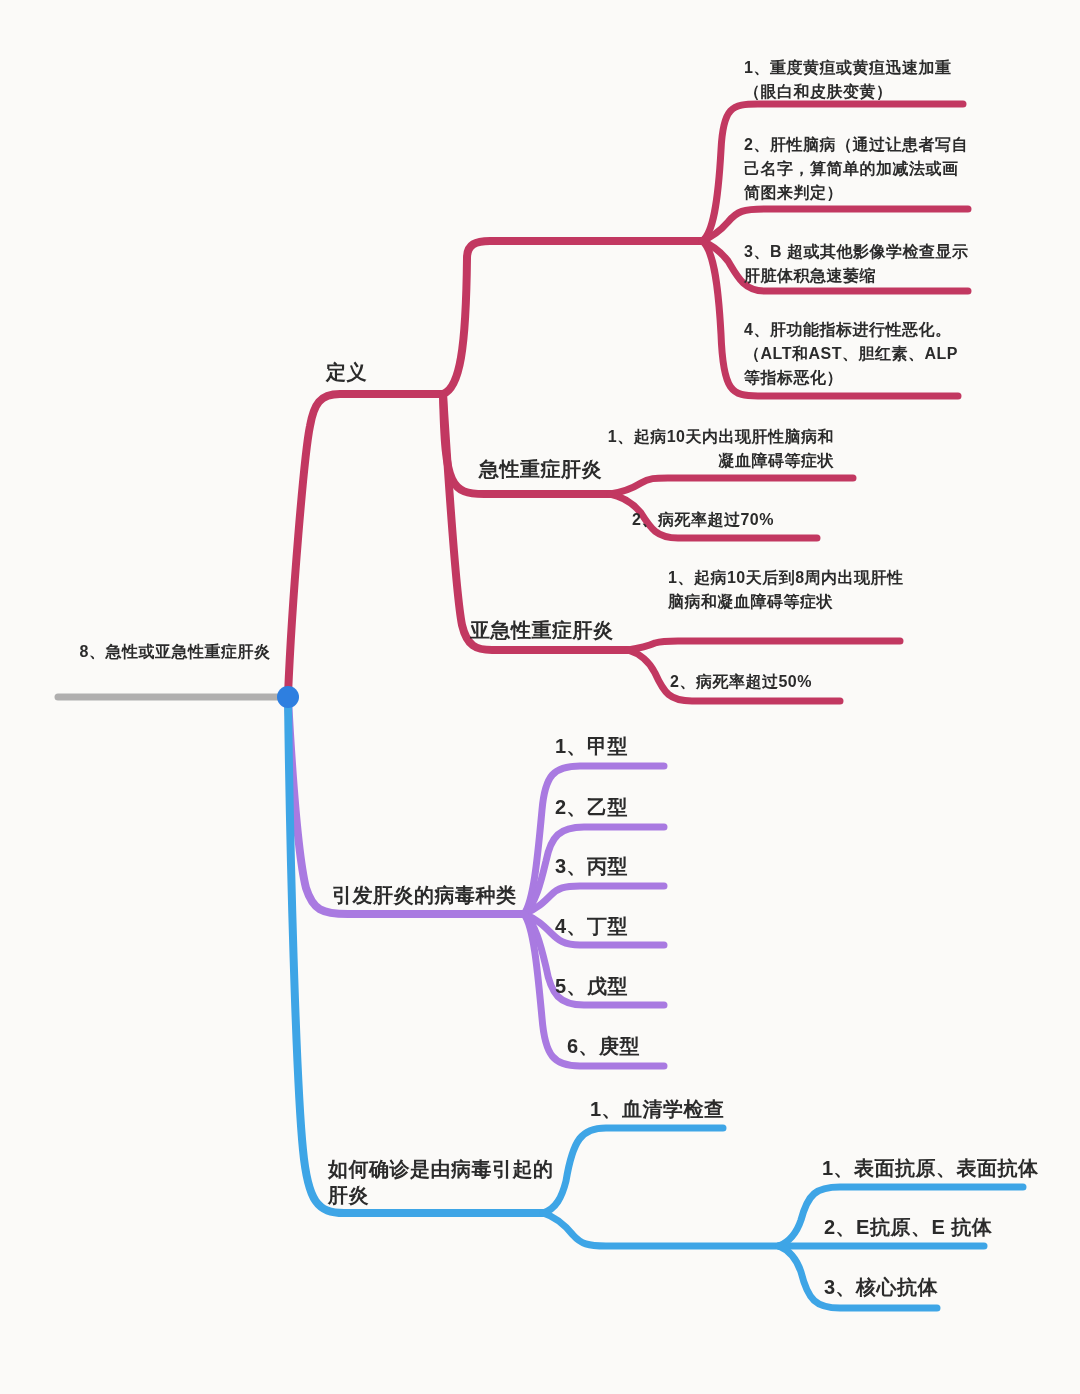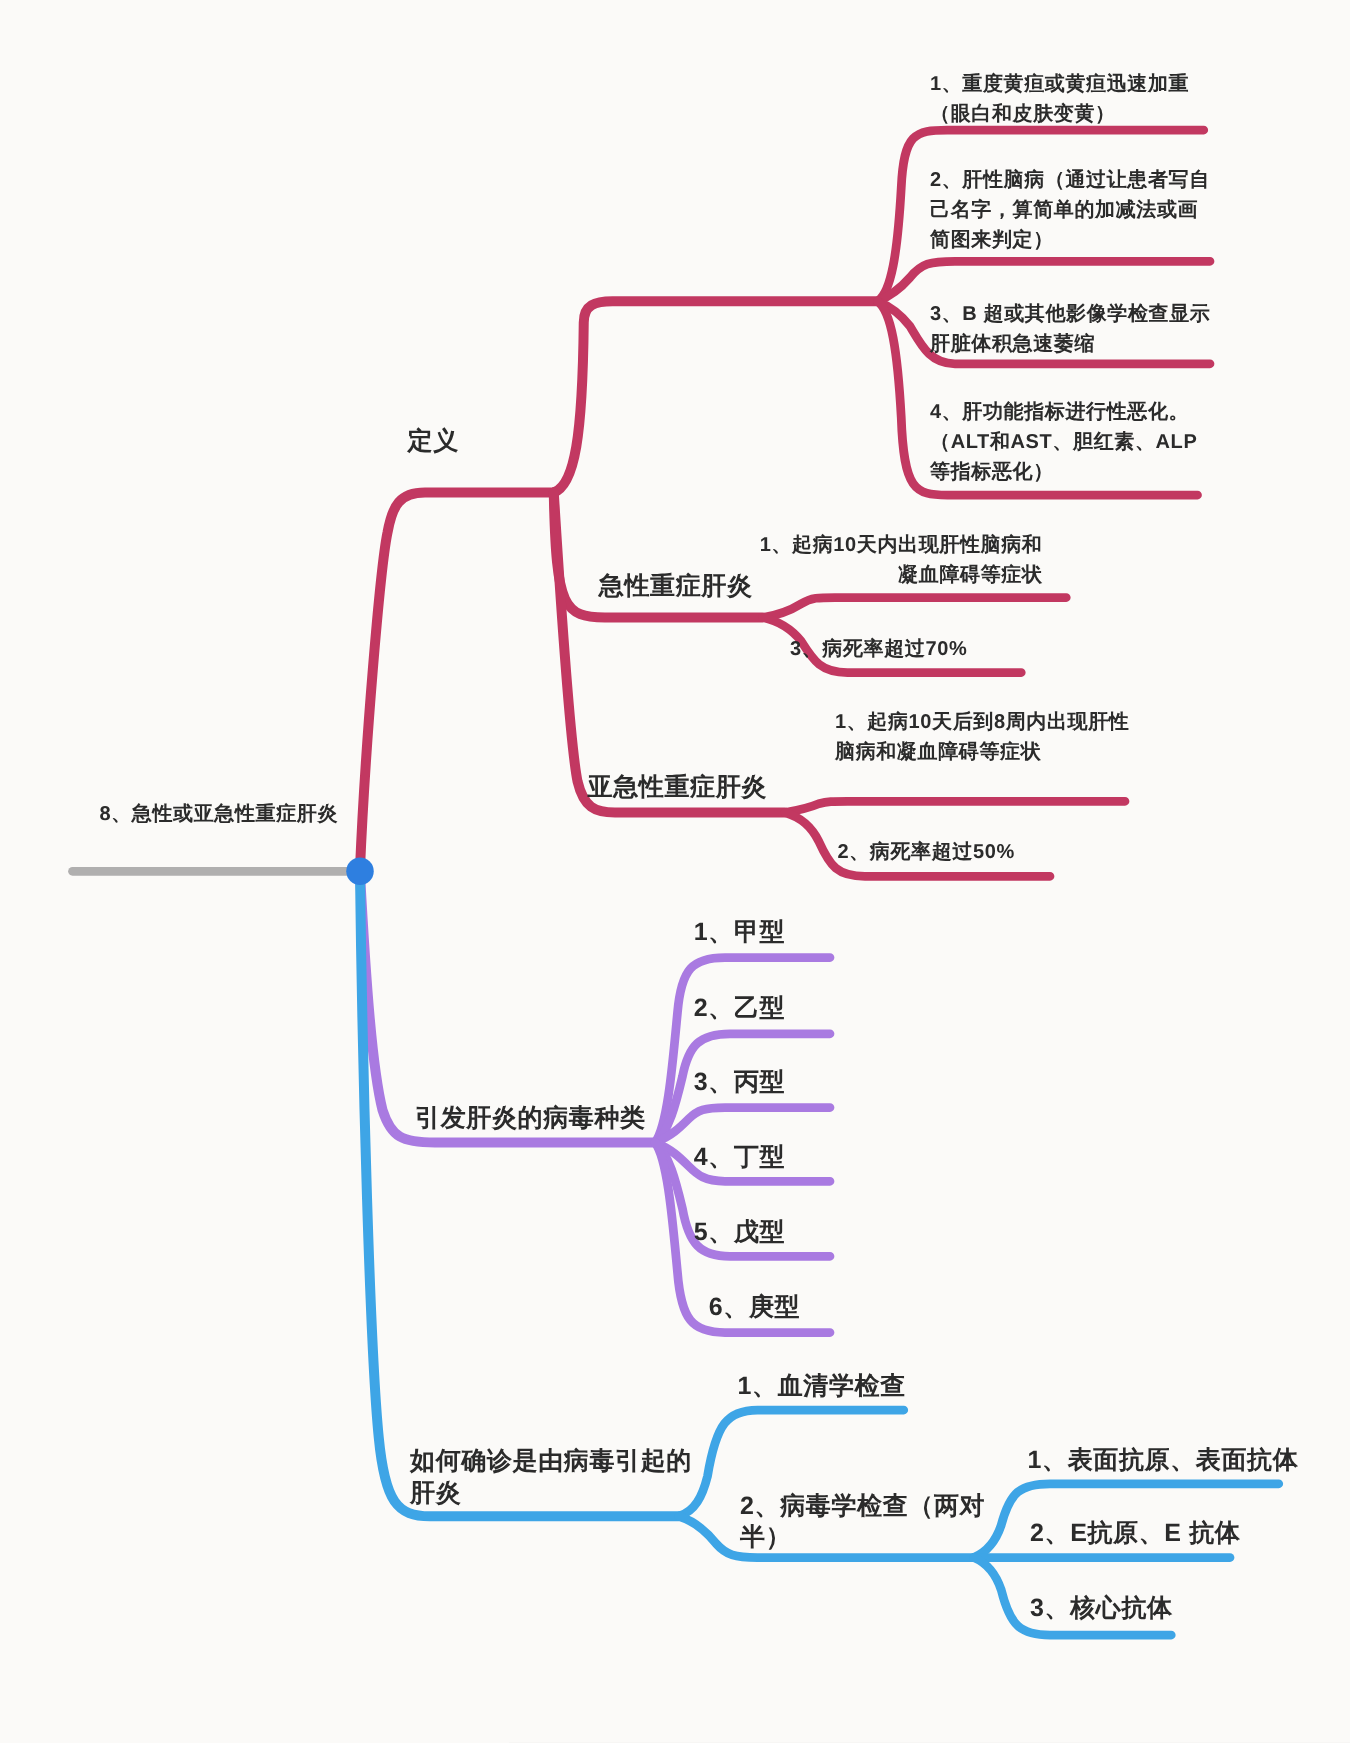--- a/index.html
+++ b/index.html
@@ -86,42 +86,41 @@
       <path class="stroke-blue w7" d="M 779 1246 C 791 1241 797 1232 801 1220 C 808 1194 816 1187 840 1187 L 1023 1187"></path>
       <path class="stroke-blue w7" d="M 779 1246 L 984 1246"></path>
       <path class="stroke-blue w7" d="M 779 1246 C 791 1251 797 1260 801 1272 C 808 1300 816 1308 840 1308 L 937 1308"></path>
     </g>
 
     <circle cx="288" cy="697" r="11" class="dot"></circle>
   </svg>
 
   <div class="lbl wrap center" style="left:62px;top:638px;width:226px;font-size:16px;line-height:28px;">8、急性或亚急性重症肝炎</div>
 
-  <div class="lbl" style="left:326px;top:340px;">定义</div>
+  <div class="lbl" style="left:326px;top:359px;">定义</div>
   <div class="lbl wrap para" style="left:744px;top:56px;width:226px;line-height:24px;">1、重度黄疸或黄疸迅速加重（眼白和皮肤变黄）</div>
   <div class="lbl wrap para" style="left:744px;top:133px;width:228px;line-height:24px;">2、肝性脑病（通过让患者写自己名字，算简单的加减法或画简图来判定）</div>
   <div class="lbl wrap para" style="left:744px;top:240px;width:232px;line-height:24px;">3、B 超或其他影像学检查显示肝脏体积急速萎缩</div>
   <div class="lbl wrap para" style="left:744px;top:318px;width:222px;line-height:24px;">4、肝功能指标进行性恶化。（ALT和AST、胆红素、ALP等指标恶化）</div>
 
   <div class="lbl" style="left:479px;top:456px;">急性重症肝炎</div>
   <div class="lbl wrap para" style="left:604px;top:425px;width:230px;line-height:24px;text-align:right;">1、起病10天内出现肝性脑病和凝血障碍等症状</div>
-  <div class="lbl para" style="left:632px;top:508px;">3、病死率超过70%</div>
+  <div class="lbl para" style="left:632px;top:508px;">2、病死率超过70%</div>
 
   <div class="lbl" style="left:470px;top:617px;">亚急性重症肝炎</div>
   <div class="lbl wrap para" style="left:668px;top:566px;width:240px;line-height:24px;">1、起病10天后到8周内出现肝性脑病和凝血障碍等症状</div>
   <div class="lbl para" style="left:670px;top:670px;">2、病死率超过50%</div>
 
   <div class="lbl" style="left:332px;top:882px;">引发肝炎的病毒种类</div>
   <div class="lbl" style="left:555px;top:733px;">1、甲型</div>
   <div class="lbl" style="left:555px;top:794px;">2、乙型</div>
   <div class="lbl" style="left:555px;top:853px;">3、丙型</div>
   <div class="lbl" style="left:555px;top:913px;">4、丁型</div>
   <div class="lbl" style="left:555px;top:973px;">5、戊型</div>
   <div class="lbl" style="left:567px;top:1033px;">6、庚型</div>
 
   <div class="lbl wrap" style="left:328px;top:1156px;width:232px;">如何确诊是由病毒引起的肝炎</div>
   <div class="lbl" style="left:590px;top:1096px;">1、血清学检查</div>
-  <div class="lbl wrap" style="left:592px;top:1193px;width:205px;line-height:25px;">2、病毒学检查（两对半）</div>
   <div class="lbl" style="left:822px;top:1155px;">1、表面抗原、表面抗体</div>
   <div class="lbl" style="left:824px;top:1214px;">2、E抗原、E 抗体</div>
   <div class="lbl" style="left:824px;top:1274px;">3、核心抗体</div>
 
 </div>
 
 </body></html>

